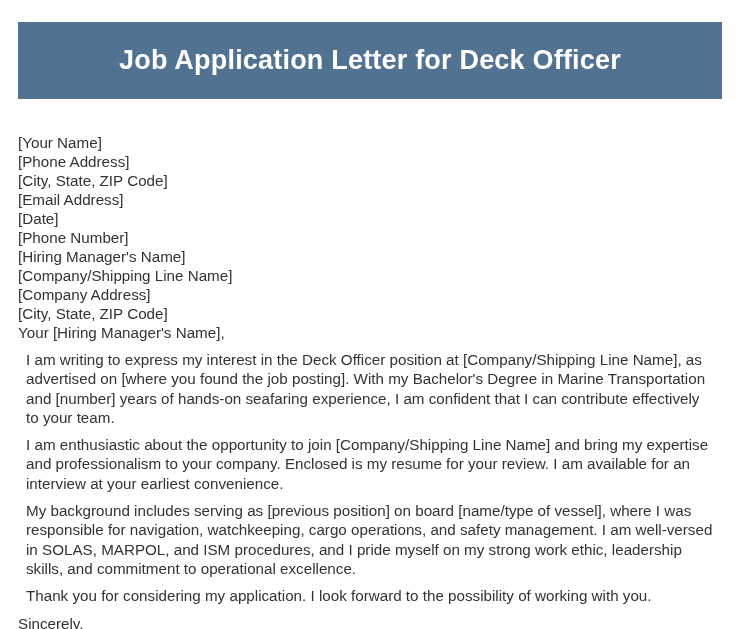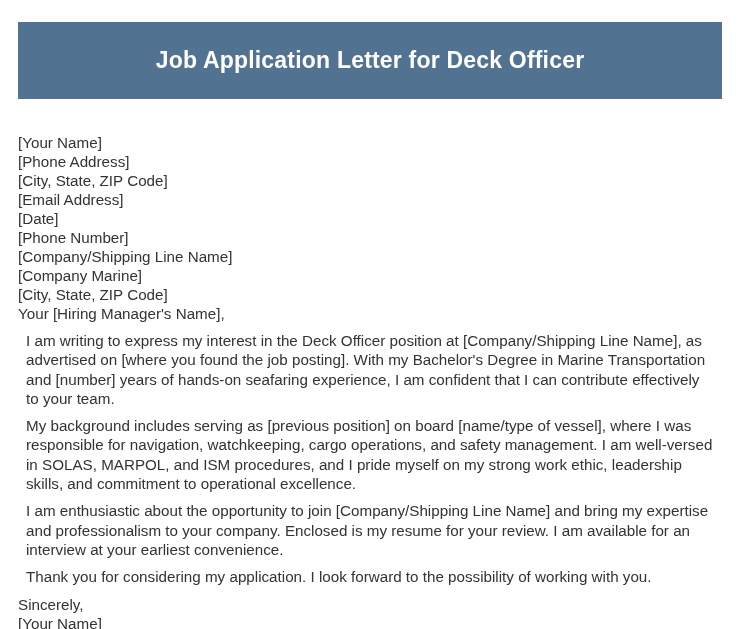--- a/index.html
+++ b/index.html
@@ -27,21 +27,21 @@
     top: 22px;
     width: 704px;
     height: 77px;
     background: #527292;
     display: flex;
     align-items: center;
     justify-content: center;
   }
   .header-title {
     color: #ffffff;
-    font-size: 23px;
+    font-size: 27px;
     font-weight: bold;
     letter-spacing: 0.2px;
     text-align: center;
     font-family: "Liberation Sans", sans-serif;
   }
   .letter-body {
     position: absolute;
     left: 18px;
     top: 133px;
     width: 706px;
@@ -78,29 +78,30 @@
     <div>
       <p class="line">[Your Name]</p>
       <p class="line">[Phone Address]</p>
       <p class="line">[City, State, ZIP Code]</p>
       <p class="line">[Email Address]</p>
       <p class="line">[Date]</p>
       <p class="line">[Phone Number]</p>
     </div>
 
     <div>
+      <p class="line">[Hiring Manager's Name]</p>
       <p class="line">[Company/Shipping Line Name]</p>
-      <p class="line">[Company Marine]</p>
+      <p class="line">[Company Address]</p>
       <p class="line">[City, State, ZIP Code]</p>
     </div>
 
     <p class="line">Your [Hiring Manager's Name],</p>
 
     <p class="para">I am writing to express my interest in the Deck Officer position at [Company/Shipping Line Name], as advertised on [where you found the job posting]. With my Bachelor's Degree in Marine Transportation and [number] years of hands-on seafaring experience, I am confident that I can contribute effectively to your team.</p>
+    <p class="para">I am enthusiastic about the opportunity to join [Company/Shipping Line Name] and bring my expertise and professionalism to your company. Enclosed is my resume for your review. I am available for an interview at your earliest convenience.</p>
     <p class="para">My background includes serving as [previous position] on board [name/type of vessel], where I was responsible for navigation, watchkeeping, cargo operations, and safety management. I am well-versed in SOLAS, MARPOL, and ISM procedures, and I pride myself on my strong work ethic, leadership skills, and commitment to operational excellence.</p>
-    <p class="para">I am enthusiastic about the opportunity to join [Company/Shipping Line Name] and bring my expertise and professionalism to your company. Enclosed is my resume for your review. I am available for an interview at your earliest convenience.</p>
     <p class="para">Thank you for considering my application. I look forward to the possibility of working with you.</p>
 
     <p class="line">Sincerely,</p>
     <p class="line">[Your Name]</p>
 
   </div>
 </div>
 
 </body></html>

